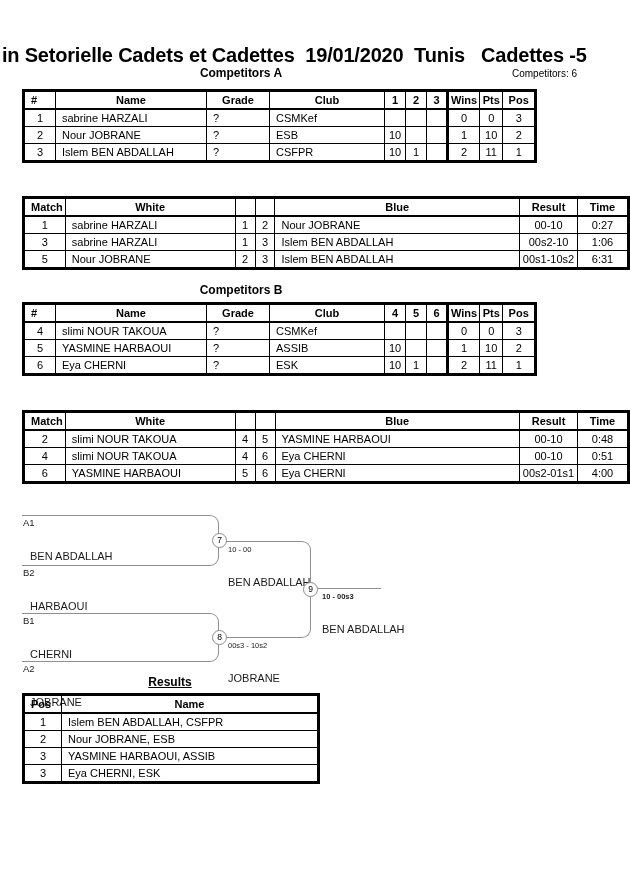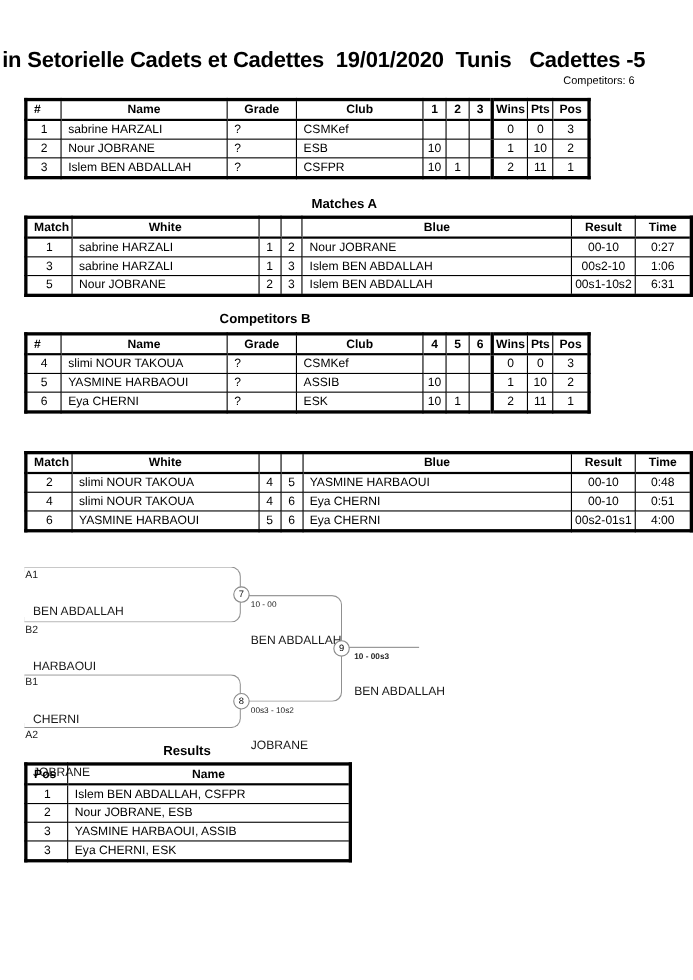--- a/index.html
+++ b/index.html
@@ -35,20 +35,21 @@
 </head>
 <body>
 
 <div class="page">
 
   <div class="title-clip">
     <span class="title">in Setorielle Cadets et Cadettes  19/01/2020  Tunis   Cadettes -5</span>
   </div>
   <div class="count">Competitors: 6</div>
 
+  <div class="sec-head" style="left:22px;top:66px;width:438px;">Competitors A</div>
   <table class="tbl" style="left:22px;top:89px;">
     <colgroup>
         <col style="width:32px">
         <col style="width:151px">
         <col style="width:63px">
         <col style="width:115px">
         <col style="width:21px">
         <col style="width:21px">
         <col style="width:21px">
         <col style="width:24px">
@@ -100,21 +101,20 @@
       <td>10</td>
       <td>1</td>
       <td></td>
       <td class="thickL">2</td>
       <td>11</td>
       <td>1</td>
     </tr>
   </tbody>
     </table>
 
-  <div class="sec-head" style="left:22px;top:178px;width:582px;">Matches A</div>
   <table class="tbl" style="left:22px;top:196px;">
     <colgroup>
         <col style="width:32px">
         <col style="width:170px">
         <col style="width:20px">
         <col style="width:20px">
         <col style="width:245px">
         <col style="width:58px">
         <col style="width:51px">
       </colgroup>
@@ -297,21 +297,21 @@
     <div class="bk-name" style="left:30px;top:600px;">CHERNI</div>
     <div class="bk-seed" style="left:23px;top:615px;">B1</div>
     <div class="bk-name" style="left:30px;top:648px;">JOBRANE</div>
     <div class="bk-seed" style="left:23px;top:663px;">A2</div>
 
     <div class="bk-circle" style="left:212px;top:630px;">8</div>
     <div class="bk-name" style="left:228px;top:624px;">JOBRANE</div>
     <div class="bk-score" style="left:228px;top:641px;">00s3 - 10s2</div>
   </div>
 
-  <div class="sec-head" style="left:22px;top:675px;width:296px;">Results</div>
+  <div class="sec-head" style="left:22px;top:675px;width:296px;text-decoration:underline;">Results</div>
   <table class="tbl" style="left:22px;top:693px;">
     <colgroup>
         <col style="width:38px">
         <col style="width:257px">
       </colgroup>
     <tbody>
         <tr>
       <th class="l">Pos</th>
       <th>Name</th>
     </tr>

